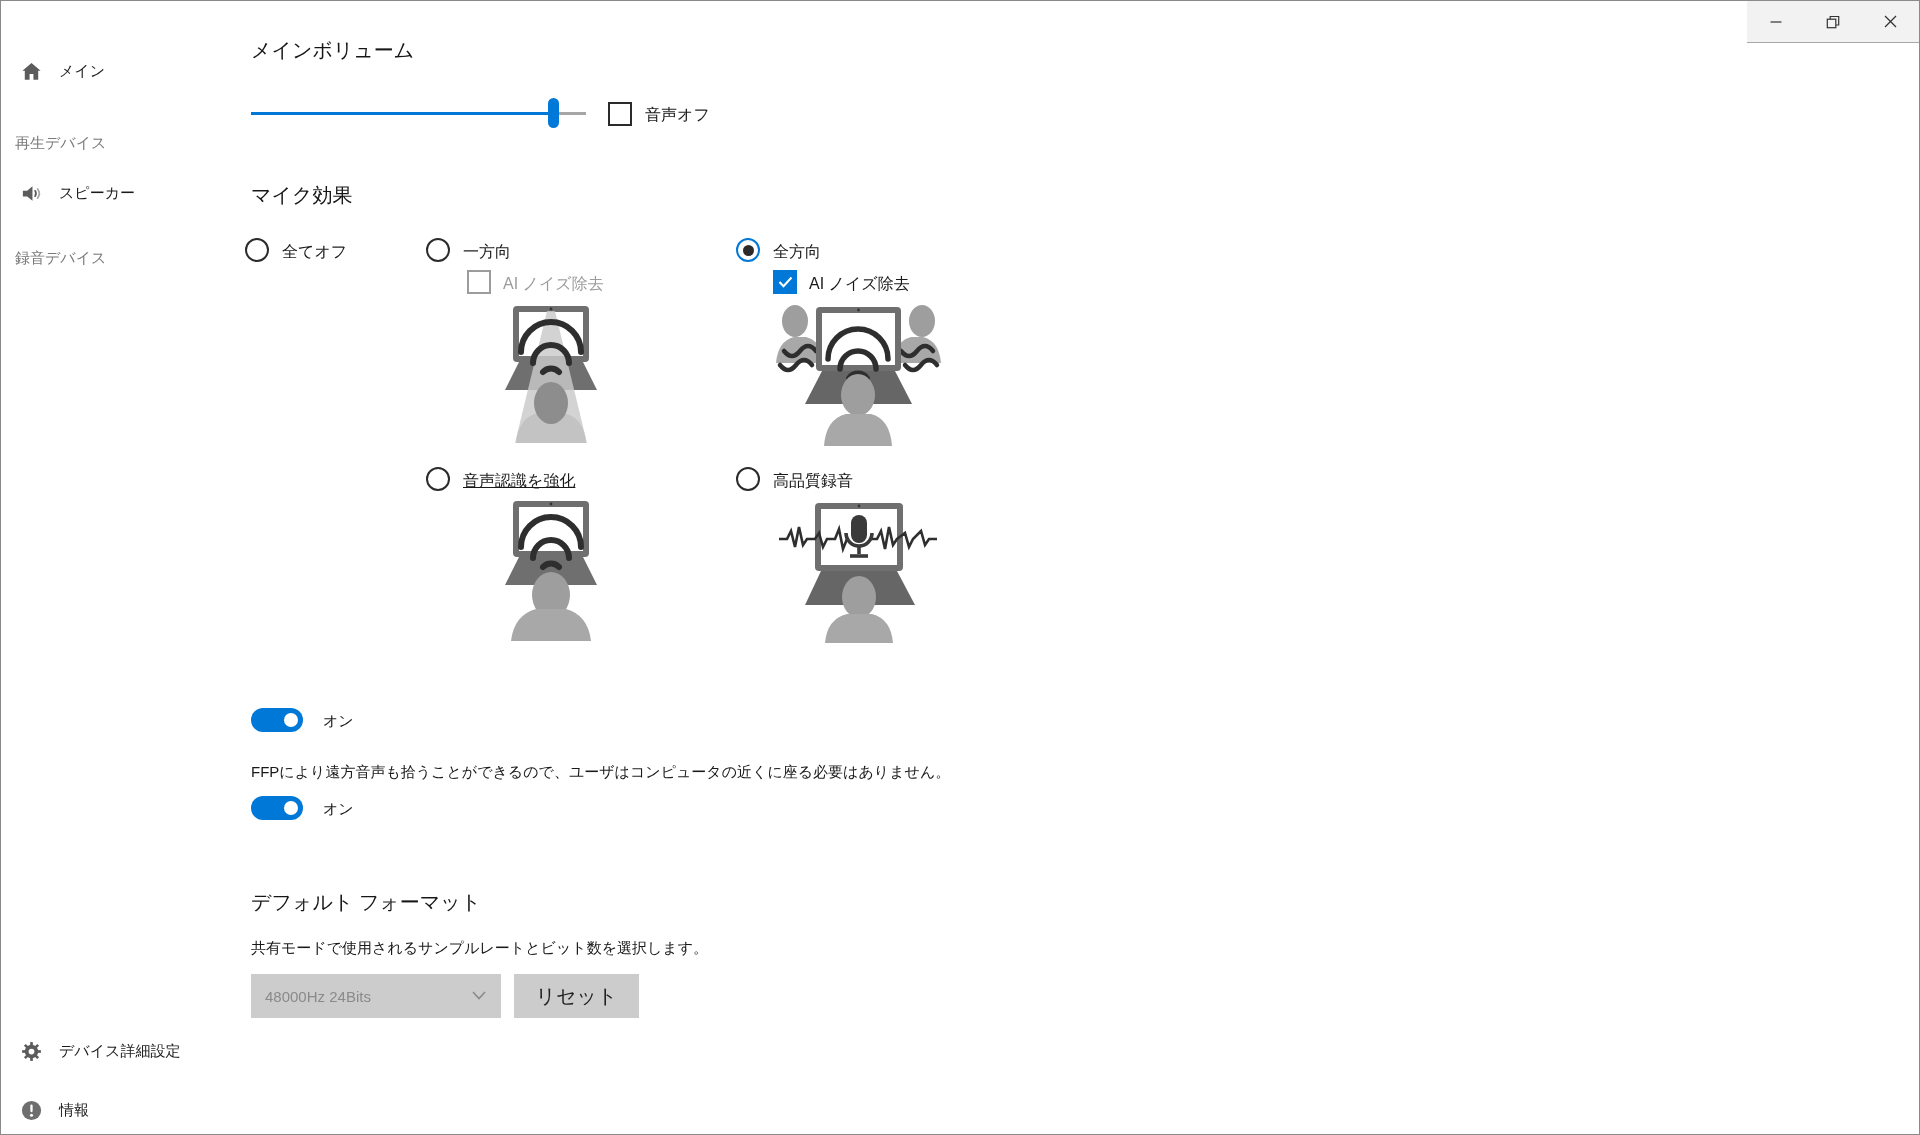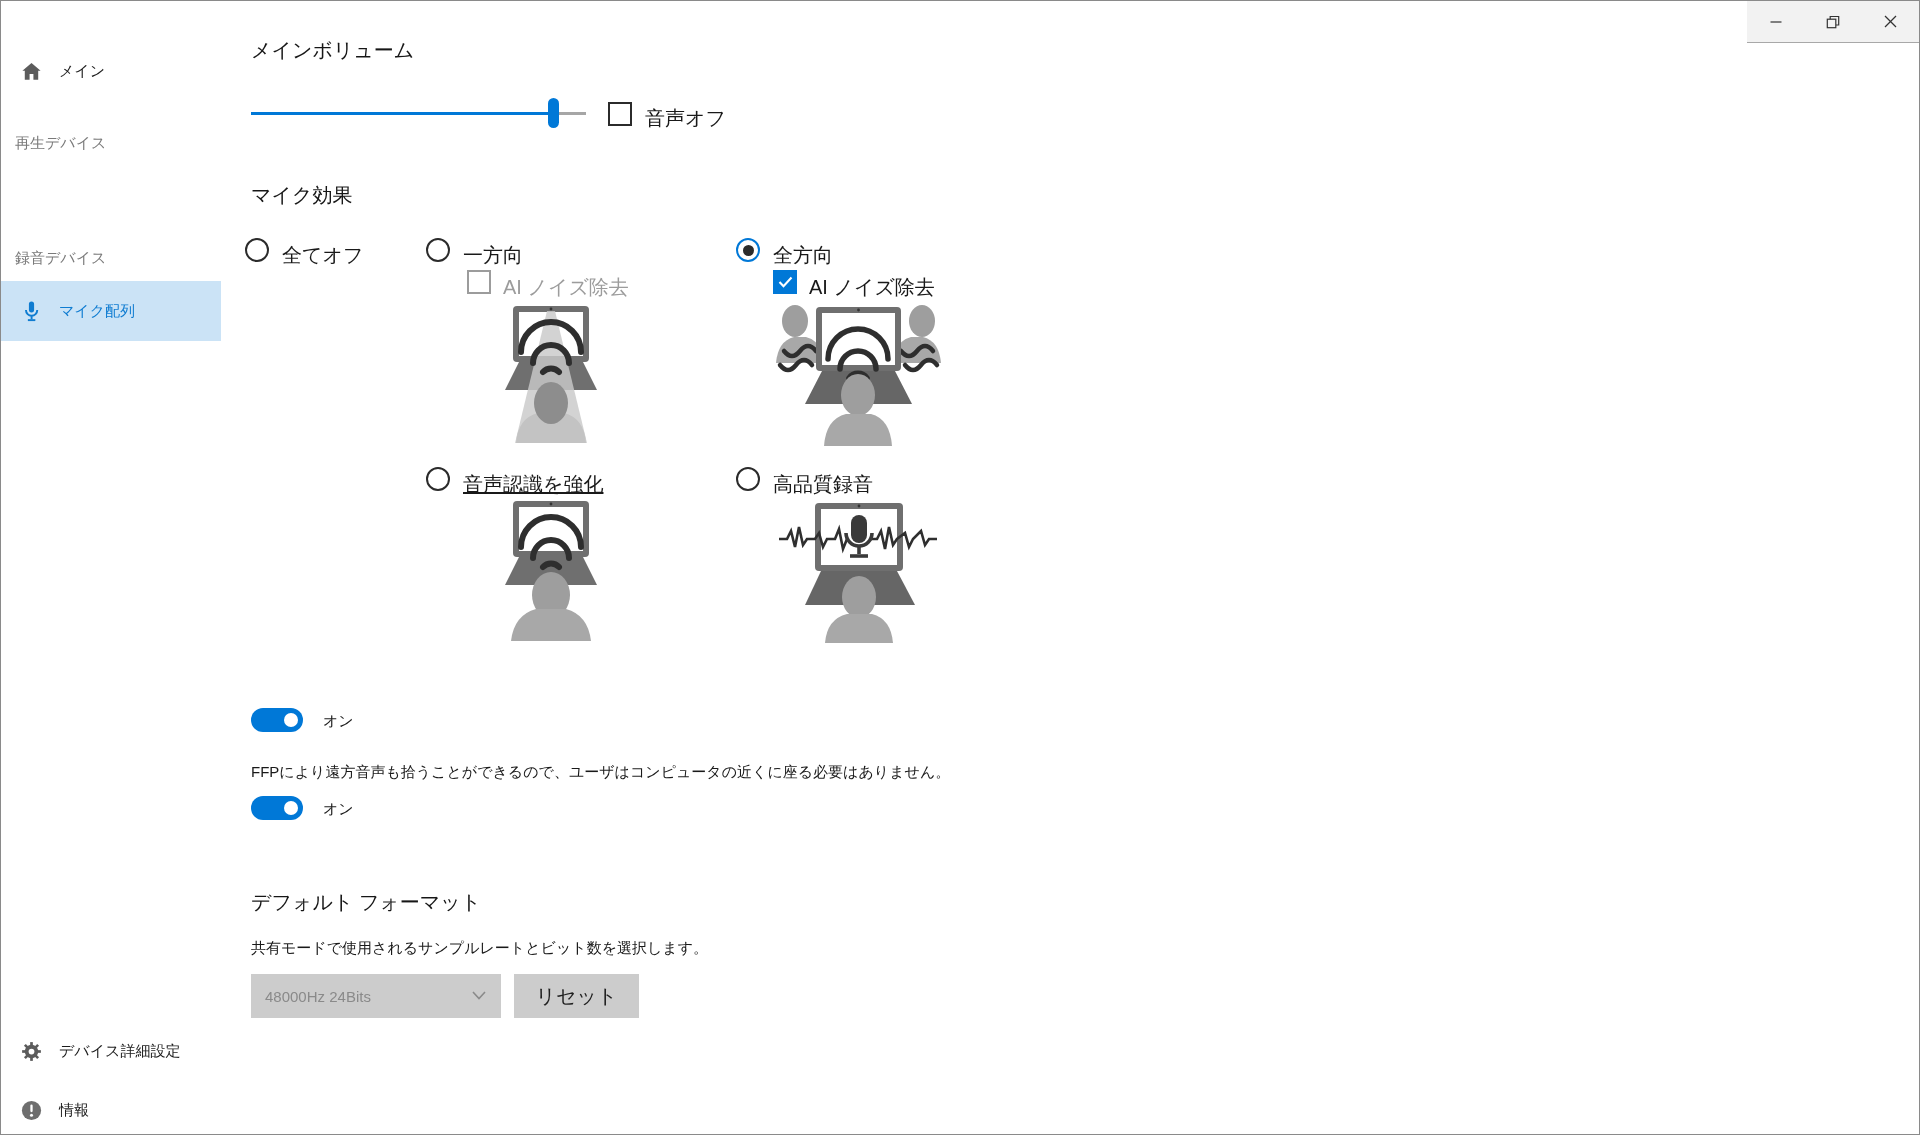--- a/index.html
+++ b/index.html
@@ -37,21 +37,21 @@
   .slider-fill  { left:0; top:0; height:3px; background:#0078d7; }
   .slider-thumb { left:547px; top:97px; width:11px; height:30px; border-radius:6px; background:#0078d7; }
 
   
   .cb { width:24px; height:24px; border:2px solid #2b2b2b; background:#fff; }
   .cb.disabled { border-color:#9c9c9c; }
   .cb.checked { border:none; background:#0078d7; display:flex; align-items:center; justify-content:center; }
   .radio { width:24px; height:24px; border:2px solid #2b2b2b; border-radius:50%; background:#fff; }
   .radio.selected { border-color:#0078d7; display:flex; align-items:center; justify-content:center; }
   .radio.selected .dot { width:11px; height:11px; border-radius:50%; background:#2b2b2b; }
-  .opt-label { font-size:20px; color:#191919; }
+  .opt-label { font-size:16px; color:#191919; }
   .opt-label.disabled { color:#9c9c9c; }
 
   
   .toggle { width:52px; height:24px; border-radius:12px; background:#0078d7; }
   .toggle .knob { position:absolute; left:33px; top:5px; width:14px; height:14px; border-radius:50%; background:#fff; }
 
   
   .dropdown {
     left:250px; top:973px; width:250px; height:44px; background:#cccccc;
     display:flex; align-items:center; font-size:15px; color:#8a8a8a; padding:0 14px;
@@ -96,34 +96,33 @@
       <span class="icon-box">
         <svg width="23" height="23" viewBox="0 0 24 24">
           <path d="M12 3 L21.5 11.2 H19 V20.5 H14 V14.5 H10 V20.5 H5 V11.2 H2.5 Z" fill="#5c5c5c"></path>
         </svg>
       </span>
       <span class="side-label">メイン</span>
     </div>
 
     <div class="side-section" style="top:133px;">再生デバイス</div>
 
+    <div class="side-row" style="top:170px;">
+      <span class="icon-box">
+        <svg width="23" height="23" viewBox="0 0 24 24">
+          <polygon points="3,9 7.5,9 13,4.5 13,19.5 7.5,15 3,15" fill="#5c5c5c"></polygon>
+          <path d="M15.8,9.2 a4.2,4.8 0 0 1 0,5.6" fill="none" stroke="#5c5c5c" stroke-width="1.8" stroke-linecap="round"></path>
+          <path d="M18.4,7.3 a7.2,7.6 0 0 1 0,9.4" fill="none" stroke="#5c5c5c" stroke-width="1.8" stroke-linecap="round" opacity="0.55"></path>
+        </svg>
+      </span>
+      <span class="side-label">スピーカー</span>
+    </div>
 
     <div class="side-section" style="top:248px;">録音デバイス</div>
 
-    <div class="side-row selected" style="top:280px;">
-      <span class="icon-box">
-        <svg width="23" height="23" viewBox="0 0 24 24">
-          <rect x="9.3" y="1.5" width="5.4" height="11.5" rx="2.7" fill="#0f7cd1"></rect>
-          <path d="M6.2,10.5 a5.9,5.9 0 0 0 11.8,0" fill="none" stroke="#0f7cd1" stroke-width="2"></path>
-          <line x1="12.1" y1="16.8" x2="12.1" y2="20" stroke="#0f7cd1" stroke-width="2"></line>
-          <line x1="8.2" y1="21" x2="16" y2="21" stroke="#0f7cd1" stroke-width="2"></line>
-        </svg>
-      </span>
-      <span class="side-label">マイク配列</span>
-    </div>
 
     <div class="side-row" style="top:1028px;">
       <span class="icon-box">
         <svg width="23" height="23" viewBox="0 0 24 24">
           <g fill="#5c5c5c">
             <rect x="10.6" y="2.2" width="2.8" height="19.6"></rect>
             <rect x="10.6" y="2.2" width="2.8" height="19.6" transform="rotate(45 12 12)"></rect>
             <rect x="10.6" y="2.2" width="2.8" height="19.6" transform="rotate(90 12 12)"></rect>
             <rect x="10.6" y="2.2" width="2.8" height="19.6" transform="rotate(135 12 12)"></rect>
             <circle cx="12" cy="12" r="7"></circle>

